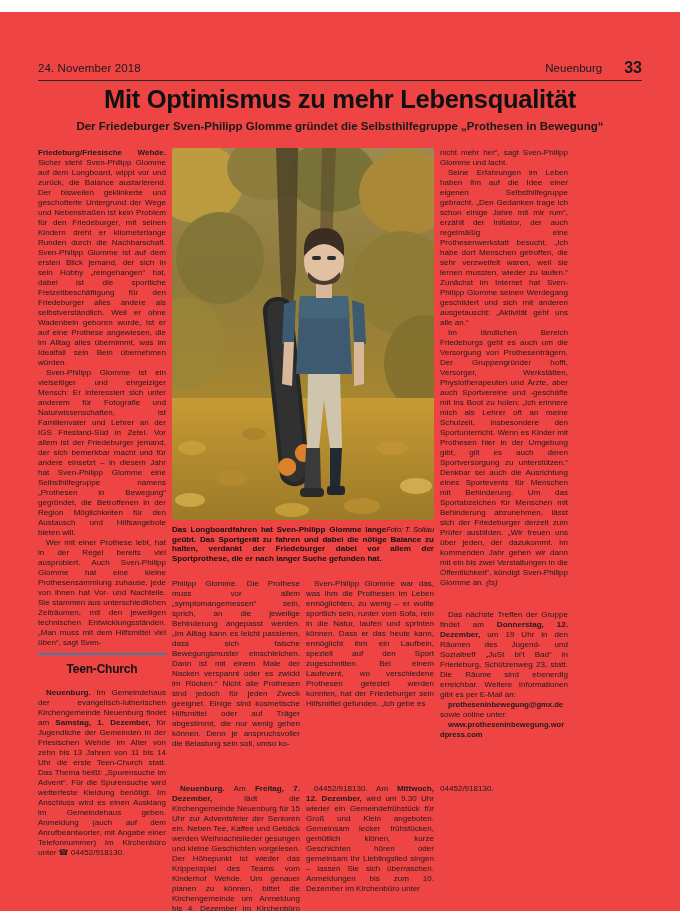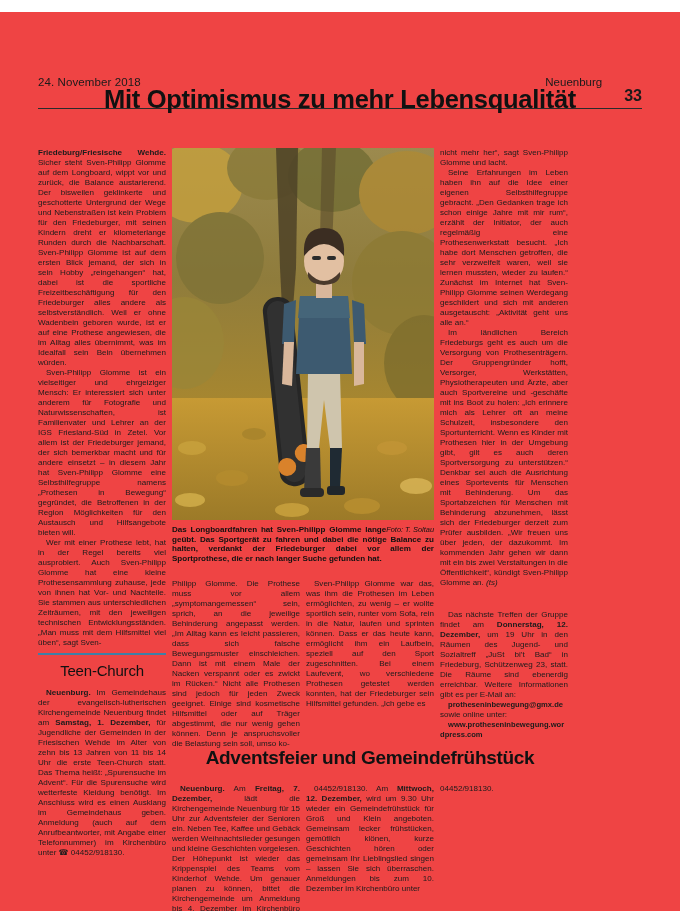--- a/index.html
+++ b/index.html
@@ -43,21 +43,20 @@
     display: flex;
     align-items: center;
     gap: 22px;
   }
   .masthead .section {
     font-size: 11.5px;
   }
   .masthead .pageno {
     font-size: 16px;
     font-weight: bold;
-    margin-top: 28px;
   }
 
   
   .headline {
     position: absolute;
     left: 38px;
     top: 73px;
     width: 604px;
     text-align: center;
     font-size: 25.5px;
@@ -142,22 +141,22 @@
     top: 641px;
     width: 128px;
     border-top: 2.4px solid #3f7fa6;
   }
   .teen-title {
     position: absolute;
     left: 38px;
     top: 650px;
     width: 128px;
     text-align: center;
-    font-size: 15px;
-    font-weight: normal;
+    font-size: 12px;
+    font-weight: bold;
     color: #111;
     letter-spacing: -0.2px;
   }
 
   
   .headline2 {
     position: absolute;
     left: 172px;
     top: 735px;
     width: 396px;
@@ -187,20 +186,21 @@
 
   <div class="masthead">
     <div class="date">24. November 2018</div>
     <div class="right">
       <div class="section">Neuenburg</div>
       <div class="pageno">33</div>
     </div>
   </div>
 
   <div class="headline">Mit Optimismus zu mehr Lebensqualität</div>
+  <div class="subhead">Der Friedeburger Sven-Philipp Glomme gründet die Selbsthilfegruppe „Prothesen in Bewegung“</div>
 
   <div class="col" id="c1-top">
     <p class="noindent">
       <b>Friedeburg/Friesische Wehde.</b><span> Sicher steht Sven-Philipp Glomme auf dem Longboard, wippt vor und zurück, die Balance austarierend. Der bisweilen geklinkerte und geschotterte Untergrund der Wege und Nebenstraßen ist kein Problem für den Friedeburger, mit seinen Kindern dreht er kilometerlange Runden durch die Nachbarschaft. Sven-Philipp Glomme ist auf dem ersten Blick jemand, der sich in sein Hobby „reingehangen“ hat, dabei ist die sportliche Freizeitbeschäftigung für den Friedeburger alles andere als selbstverständlich. Weil er ohne Wadenbein geboren wurde, ist er auf eine Prothese angewiesen, die im Alltag alles übernimmt, was im Idealfall sein Bein übernehmen würden.</span>
     </p>
     <p><span>Sven-Philipp Glomme ist ein vielseitiger und ehrgeiziger Mensch: Er interessiert sich unter anderem für Fotografie und Naturwissenschaften, ist Familienvater und Lehrer an der IGS Friesland-Süd in Zetel. Vor allem ist der Friedeburger jemand, der sich bemerkbar macht und für andere einsetzt – in diesem Jahr hat Sven-Philipp Glomme eine Selbsthilfegruppe namens „Prothesen in Bewegung“ gegründet, die Betroffenen in der Region Möglichkeiten für den Austausch und Hilfsangebote bieten will.</span></p>
     <p><span>Wer mit einer Prothese lebt, hat in der Regel bereits viel ausprobiert. Auch Sven-Philipp Glomme hat eine kleine Prothesensammlung zuhause, jede von ihnen hat Vor- und Nachteile. Sie stammen aus unterschiedlichen Zeiträumen, mit den jeweiligen technischen Entwicklungsständen. „Man muss mit dem Hilfsmittel viel üben“, sagt Sven-</span></p>
   </div>
 
   <div class="photo">
@@ -305,21 +305,20 @@
     <p class="noindent">sowie online unter:</p>
     <p class="contact">www.protheseninbewegung.wordpress.com</p>
   </div>
 
   <div class="rule-top"></div>
   <div class="teen-title">Teen-Church</div>
   <div class="col" id="c1-teen">
     <p><b>Neuenburg.</b><span> Im Gemeindehaus der evangelisch-lutherischen Kirchengemeinde Neuenburg findet am </span><b>Samstag, 1. Dezember,</b><span> für Jugendliche der Gemeinden in der Friesischen Wehde im Alter von zehn bis 13 Jahren von 11 bis 14 Uhr die erste Teen-Church statt. Das Thema heißt: „Spurensuche im Advent“. Für die Spurensuche wird wetterfeste Kleidung benötigt. Im Anschluss wird es einen Ausklang im Gemeindehaus geben. Anmeldung (auch auf dem Anrufbeantworter, mit Angabe einer Telefonnummer) im Kirchenbüro unter </span><span class="phone-icon">☎</span><span> 04452/918130.</span></p>
   </div>
 
-  <div class="headline2">Adventsfeier und Gemeindefrühstück</div>
 
   <div class="col" id="c2-advent">
     <p><b>Neuenburg.</b><span> Am </span><b>Freitag, 7. Dezember,</b><span> lädt die Kirchengemeinde Neuenburg für 15 Uhr zur Adventsfeier der Senioren ein. Neben Tee, Kaffee und Gebäck werden Weihnachtslieder gesungen und kleine Geschichten vorgelesen. Der Höhepunkt ist wieder das Krippenspiel des Teams vom Kinderhof Wehde. Um genauer planen zu können, bittet die Kirchengemeinde um Anmeldung bis 4. Dezember im Kirchenbüro unter </span><span class="phone-icon">☎</span><span></span></p>
   </div>
 
   <div class="col" id="c3-advent">
     <p><span>04452/918130. </span><span>Am </span><b>Mittwoch, 12. Dezember,</b><span> wird um 9.30 Uhr wieder ein Gemeindefrühstück für Groß und Klein angeboten. Gemeinsam lecker frühstücken, gemütlich klönen, kurze Geschichten hören oder gemeinsam Ihr Lieblingslied singen – lassen Sie sich überraschen. Anmeldungen bis zum 10. Dezember im Kirchenbüro unter </span></p>
   </div>
 
   <div class="col" id="c4-advent">

